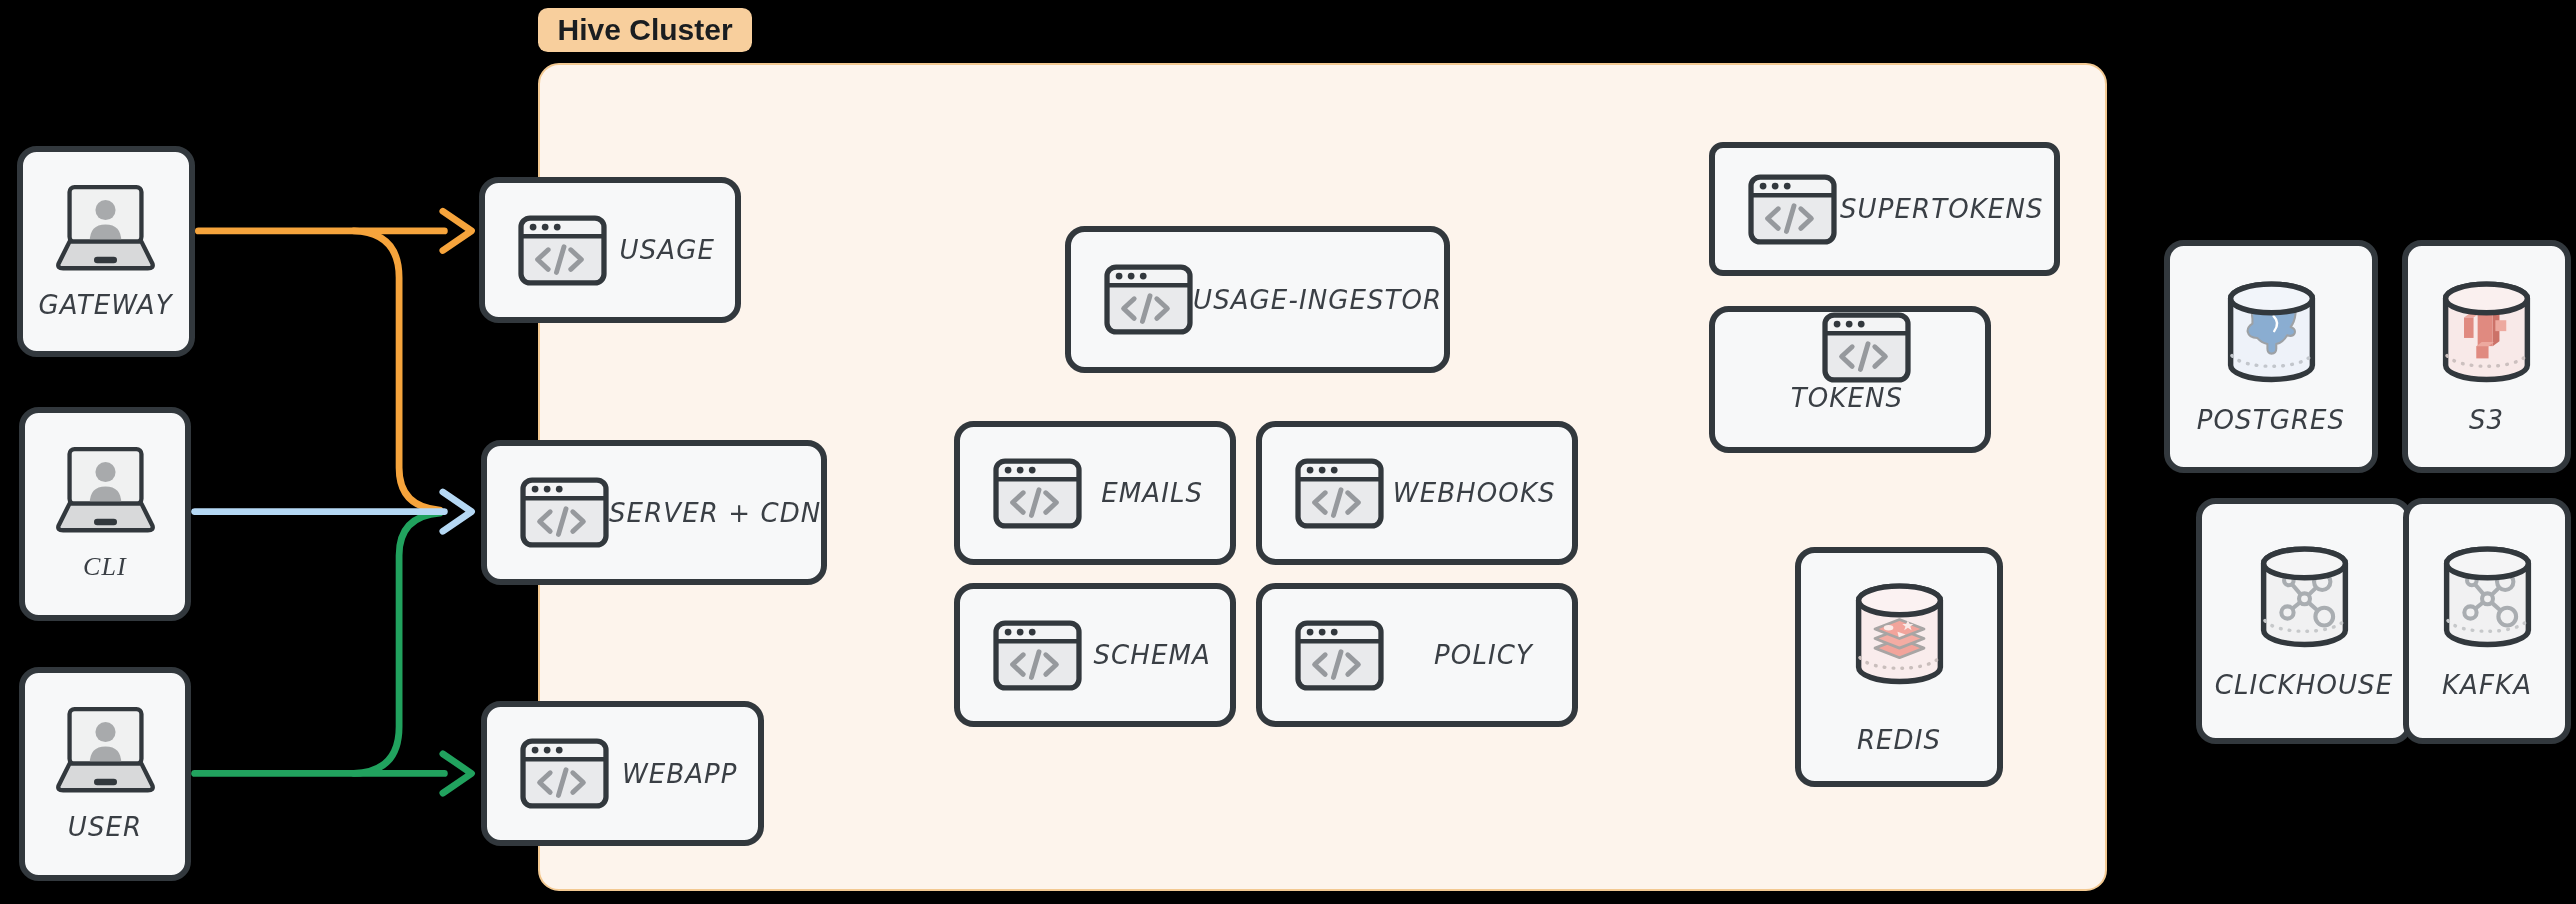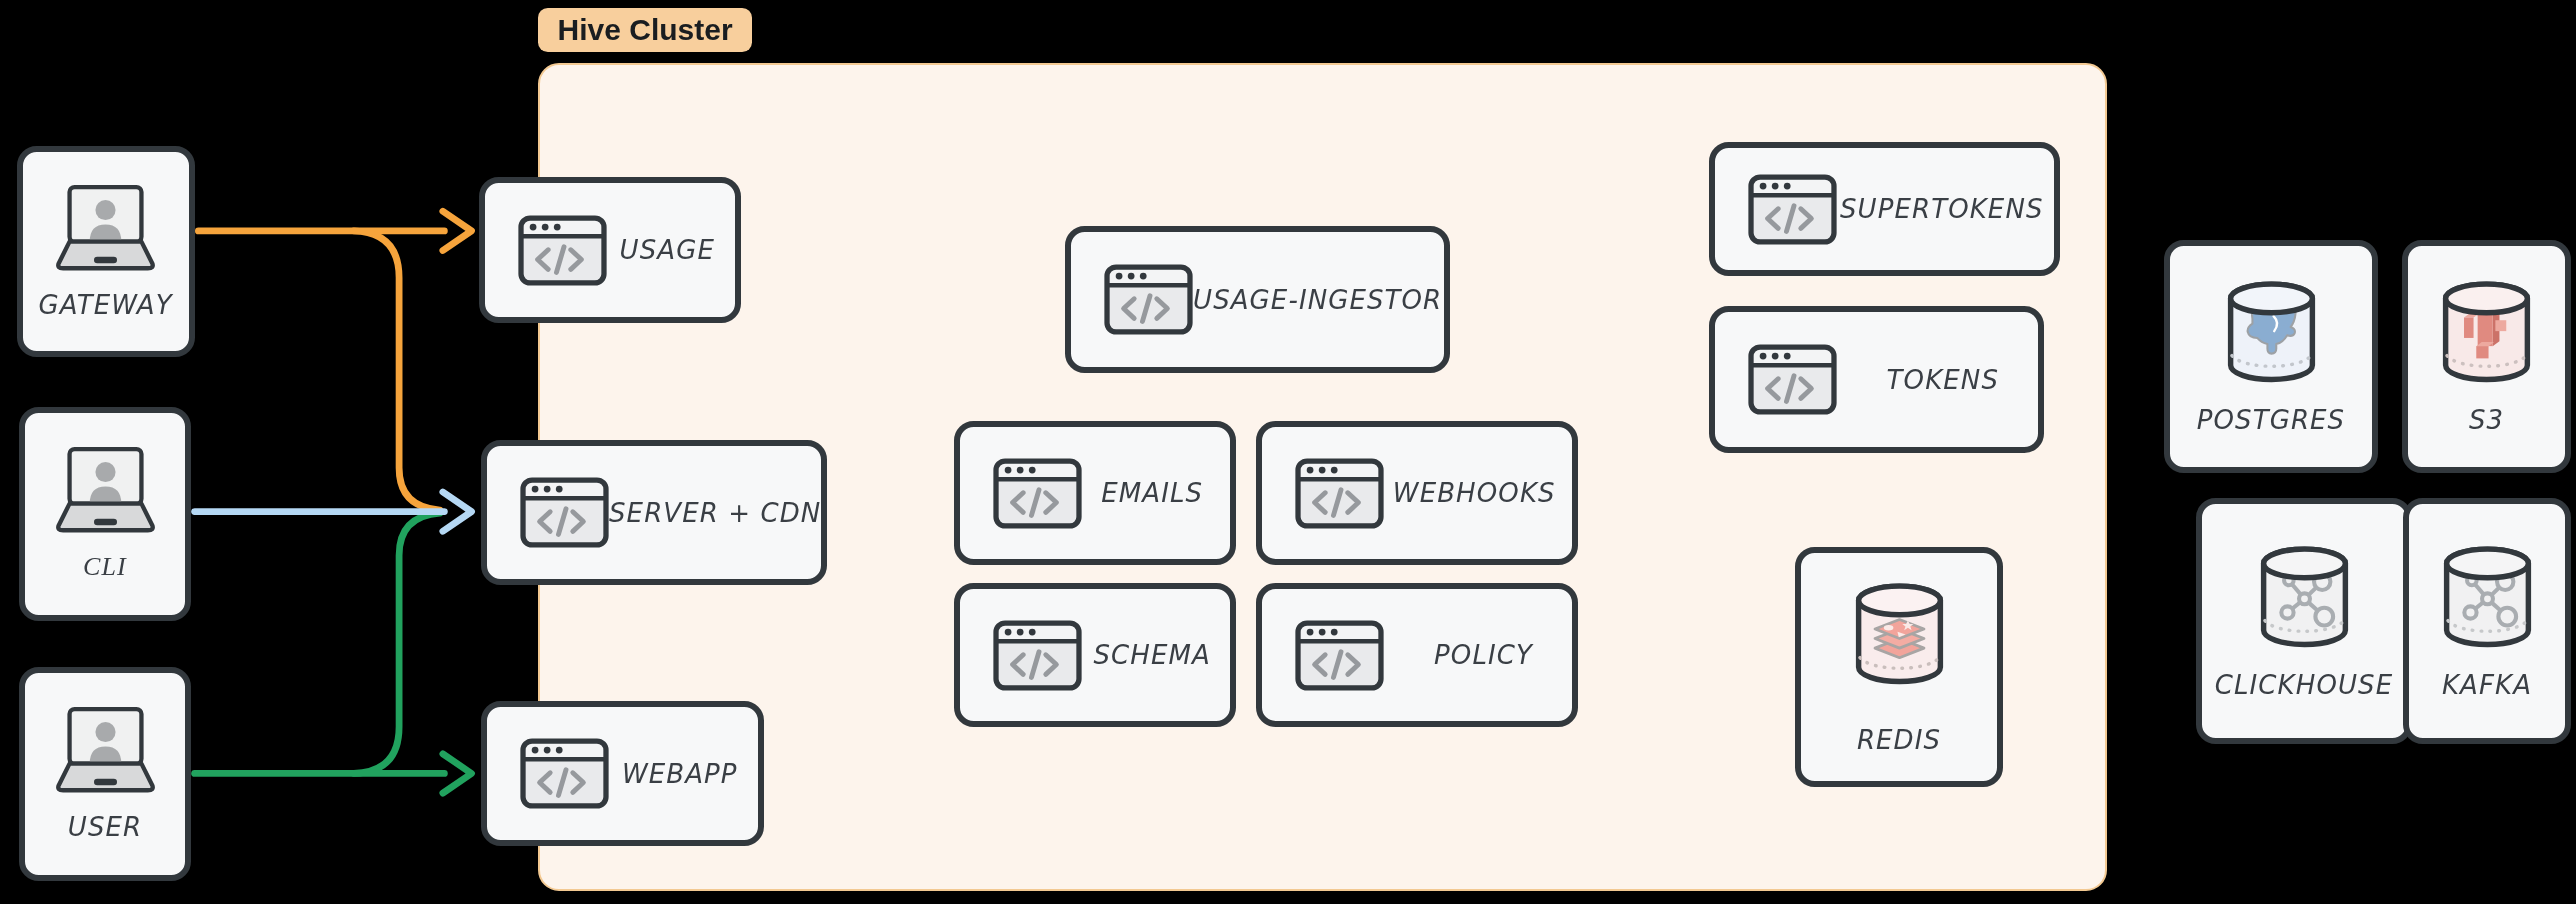--- a/index.html
+++ b/index.html
@@ -243,27 +243,27 @@
         <use href="#icon-window"></use>
       </svg>
     <div class="label">SCHEMA</div>
   </div>
   <div class="node service" style="left:1256px; top:583px; width:322px; height:144px;">
     <svg class="icon-svg" width="89" height="71" viewBox="0 0 118 94">
         <use href="#icon-window"></use>
       </svg>
     <div class="label label-right">POLICY</div>
   </div>
-  <div class="node service" style="left:1709px; top:142px; width:351px; height:134px;">
+  <div class="node service" style="left:1709px; top:142px; width:351px; height:134px;border-radius:14px;">
     <svg class="icon-svg" width="89" height="71" viewBox="0 0 118 94">
         <use href="#icon-window"></use>
       </svg>
     <div class="label">SUPERTOKENS</div>
   </div>
-  <div class="node service" style="left:1709px; top:306px; width:335px; height:147px;">
+  <div class="node service" style="left:1709px; top:306px; width:282px; height:147px;flex-direction:column;">
     <svg class="icon-svg" width="89" height="71" viewBox="0 0 118 94">
         <use href="#icon-window"></use>
       </svg>
     <div class="label label-right">TOKENS</div>
   </div>
 
   <div class="node datastore" style="left:1795px; top:547px; width:208px; height:240px;gap:36px;">
     <svg class="icon-svg" width="103" height="109" viewBox="0 0 136 145">
         <use href="#icon-cyl-redis"></use>
       </svg>

